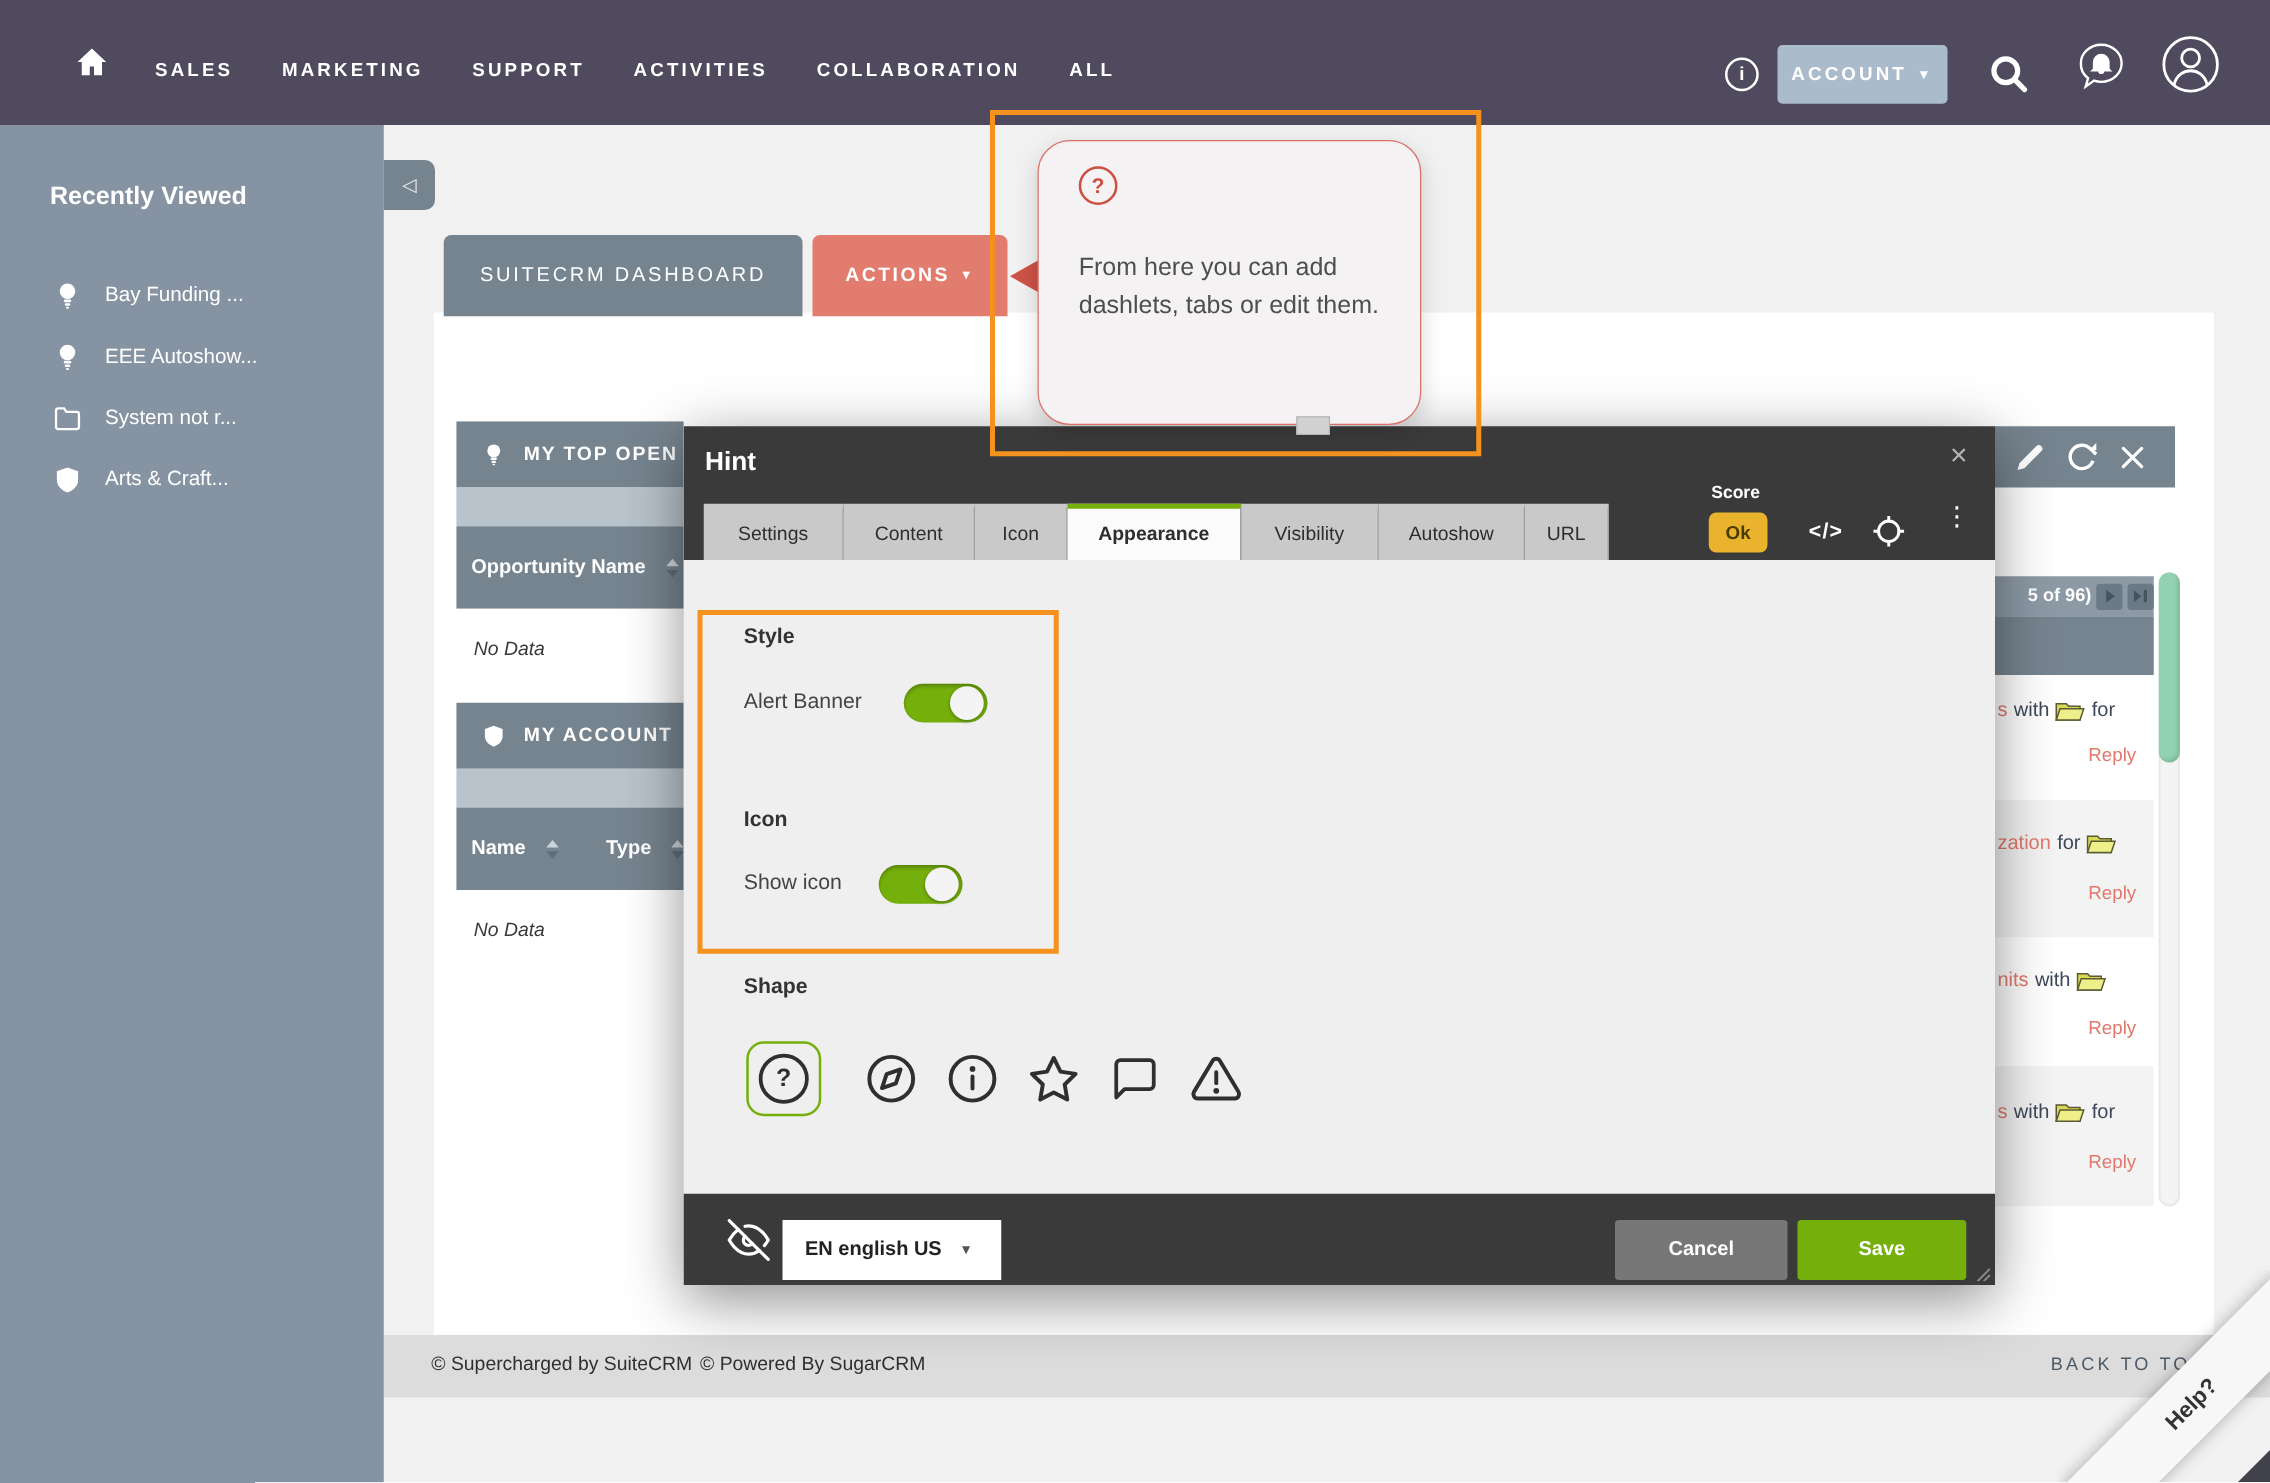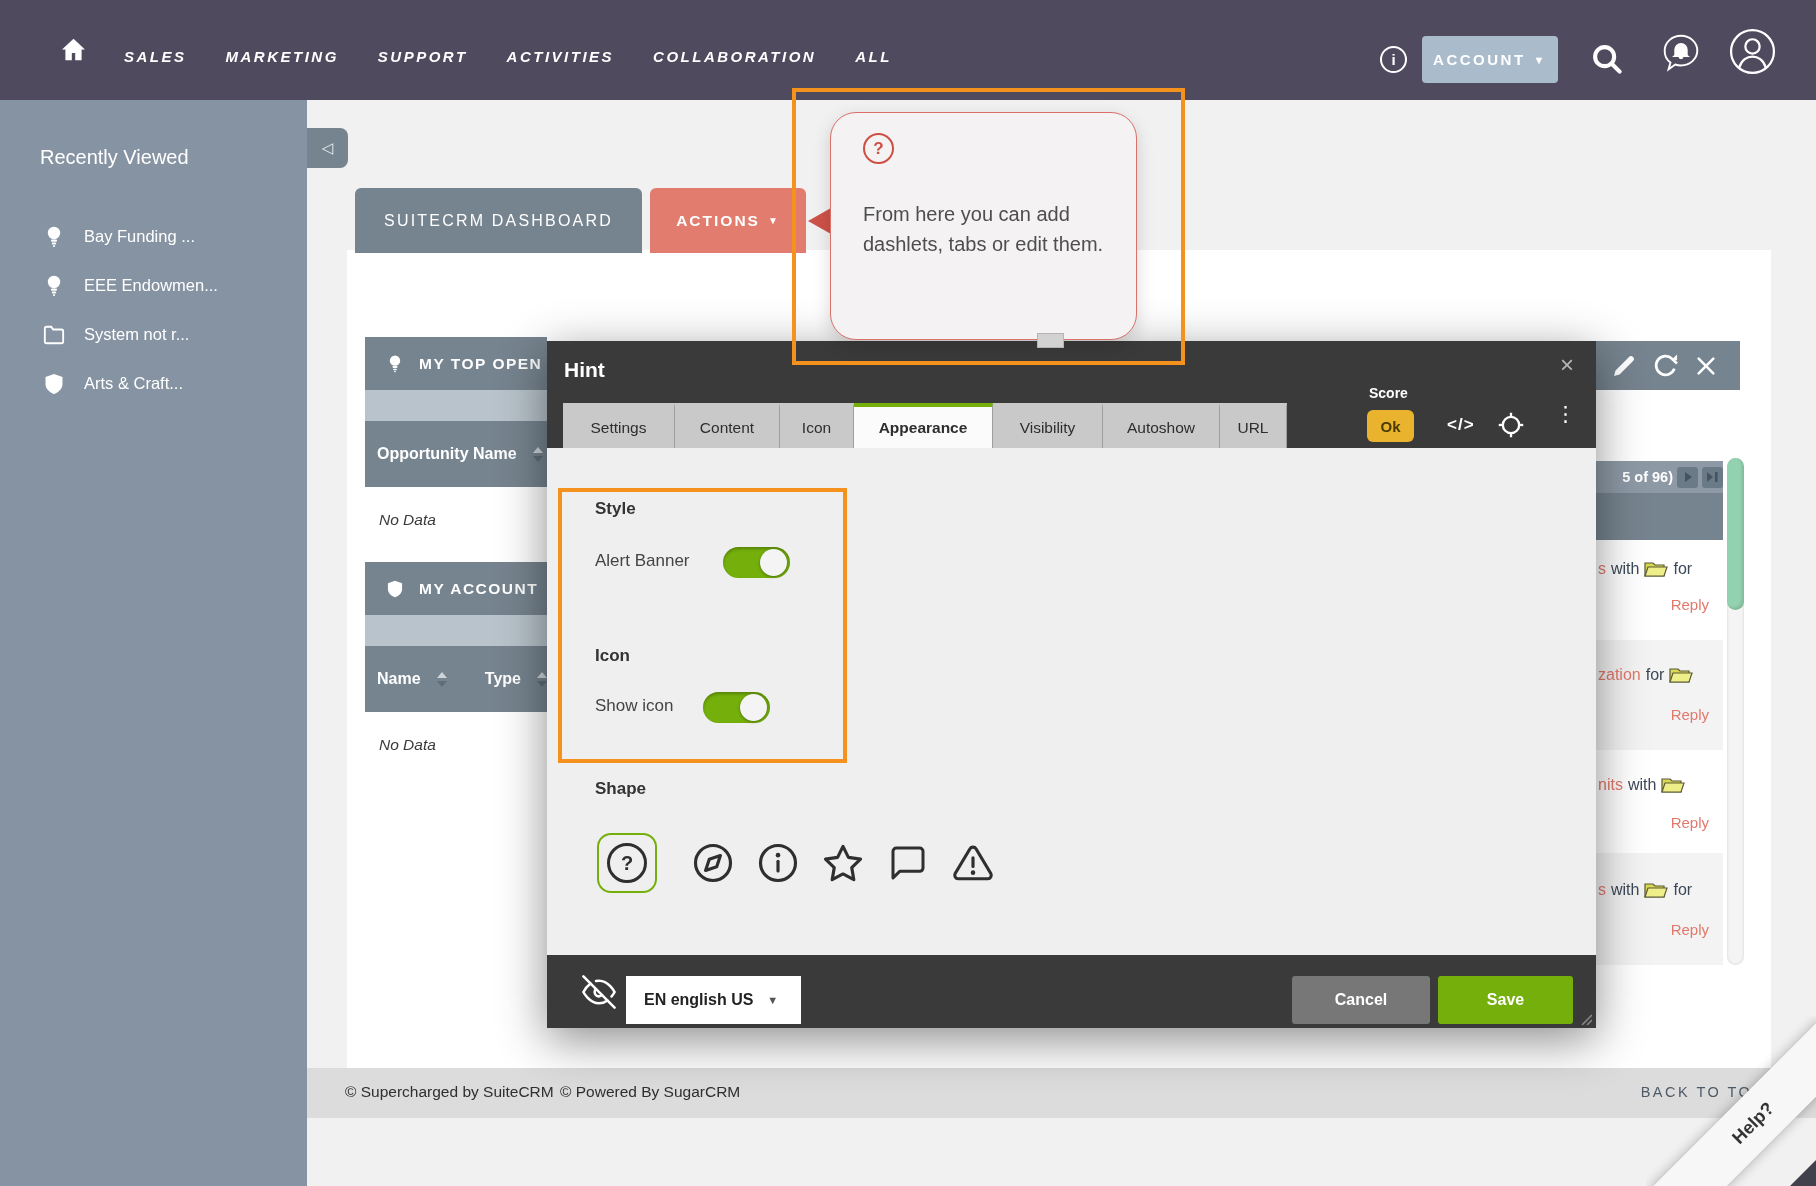--- a/index.html
+++ b/index.html
@@ -2,30 +2,30 @@
 <html><head>
 <meta charset="utf-8">
 <style>
   * { margin:0; padding:0; box-sizing:border-box; }
   body { font-family:"Liberation Sans", sans-serif; background:#fff; }
   .canvas { position:relative; width:1816px; height:1186px; overflow:hidden; background:#f1f1f1; }
   .abs { position:absolute; }
 
   
   .topnav { position:absolute; left:0; top:0; width:1816px; height:100px; background:#504a5f; z-index:30; }
-  .nav-items { position:absolute; left:124px; top:0; height:112px; display:flex; align-items:center; gap:39px;font-style:italic; }
+  .nav-items { position:absolute; left:124px; top:0; height:112px; display:flex; align-items:center; gap:39px; }
   .nav-item { color:#fff; font-size:15px; font-weight:600; letter-spacing:2.5px; cursor:pointer; }
   .home-icon { position:absolute; left:60px; top:36px; }
   .create-btn { position:absolute; left:1422px; top:36px; width:136px; height:47px; background:#aabccb; border-radius:4px; color:#fff; font-size:15px; font-weight:600; letter-spacing:2.5px; display:flex; align-items:center; justify-content:center; gap:8px; cursor:pointer; }
   .create-btn .caret { font-size:11px; }
   .info-icon { position:absolute; left:1380px; top:46px; width:27px; height:27px; border:2px solid #fff; border-radius:50%; color:#fff; font-size:15px; display:flex; align-items:center; justify-content:center; font-weight:600; }
 
   
   .sidebar { position:absolute; left:0; top:100px; width:307px; height:1086px; background:#8693a2; z-index:10; }
-  .sb-title { position:absolute; left:40px; top:46px; color:#fff; font-size:20px; font-weight:400; }
+  .sb-title { position:absolute; left:40px; top:46px; color:#fff; font-size:20px; font-weight:700; }
   .sb-list { position:absolute; left:40px; top:112px; }
   .sb-item { display:flex; align-items:center; gap:16px; height:49px; color:#fff; font-size:16.5px; cursor:pointer; white-space:nowrap; }
   .collapse-tab { position:absolute; left:307px; top:128px; width:41px; height:40px; background:#76848f; border-radius:0 8px 8px 0; color:#e8ecef; display:flex; align-items:center; justify-content:center; font-size:15px; cursor:pointer; z-index:11; }
 
   
   .content-panel { position:absolute; left:347px; top:250px; width:1424px; height:818px; background:#fff; z-index:1; }
   .dash-tab { position:absolute; top:188px; height:65px; border-radius:6px 6px 0 0; display:flex; align-items:center; justify-content:center; color:#fff; z-index:5; cursor:pointer; }
   .tab-suitecrm { left:355px; width:287px; background:#76848f; font-size:16px; letter-spacing:2.2px; }
   .tab-actions { left:650px; width:156px; background:#e27c6e; font-size:15.5px; font-weight:700; letter-spacing:2px; gap:8px; }
   .tab-actions .caret { font-size:10px; }
@@ -171,21 +171,21 @@
       </div>
       <div class="sb-item">
         <span>
             <svg width="28" height="24" viewBox="0 0 24 24" fill="#fff">
               <circle cx="12" cy="8" r="6.2"></circle>
               <rect x="9" y="14.5" width="6" height="2.2" rx="1"></rect>
               <rect x="9.8" y="17.6" width="4.4" height="2" rx="1"></rect>
               <rect x="10.8" y="20.3" width="2.4" height="1.6" rx="0.8"></rect>
             </svg>
           </span>
-        <span>EEE Endowmen...</span>
+        <span>EEE Autoshow...</span>
       </div>
       <div class="sb-item">
         <span>
             <svg width="28" height="22" viewBox="0 0 24 24" fill="none" stroke="#fff" stroke-width="2">
               <path d="M22 19a2 2 0 0 1-2 2H4a2 2 0 0 1-2-2V5a2 2 0 0 1 2-2h5l2 3h9a2 2 0 0 1 2 2z"></path>
             </svg>
           </span>
         <span>System not r...</span>
       </div>
       <div class="sb-item">

